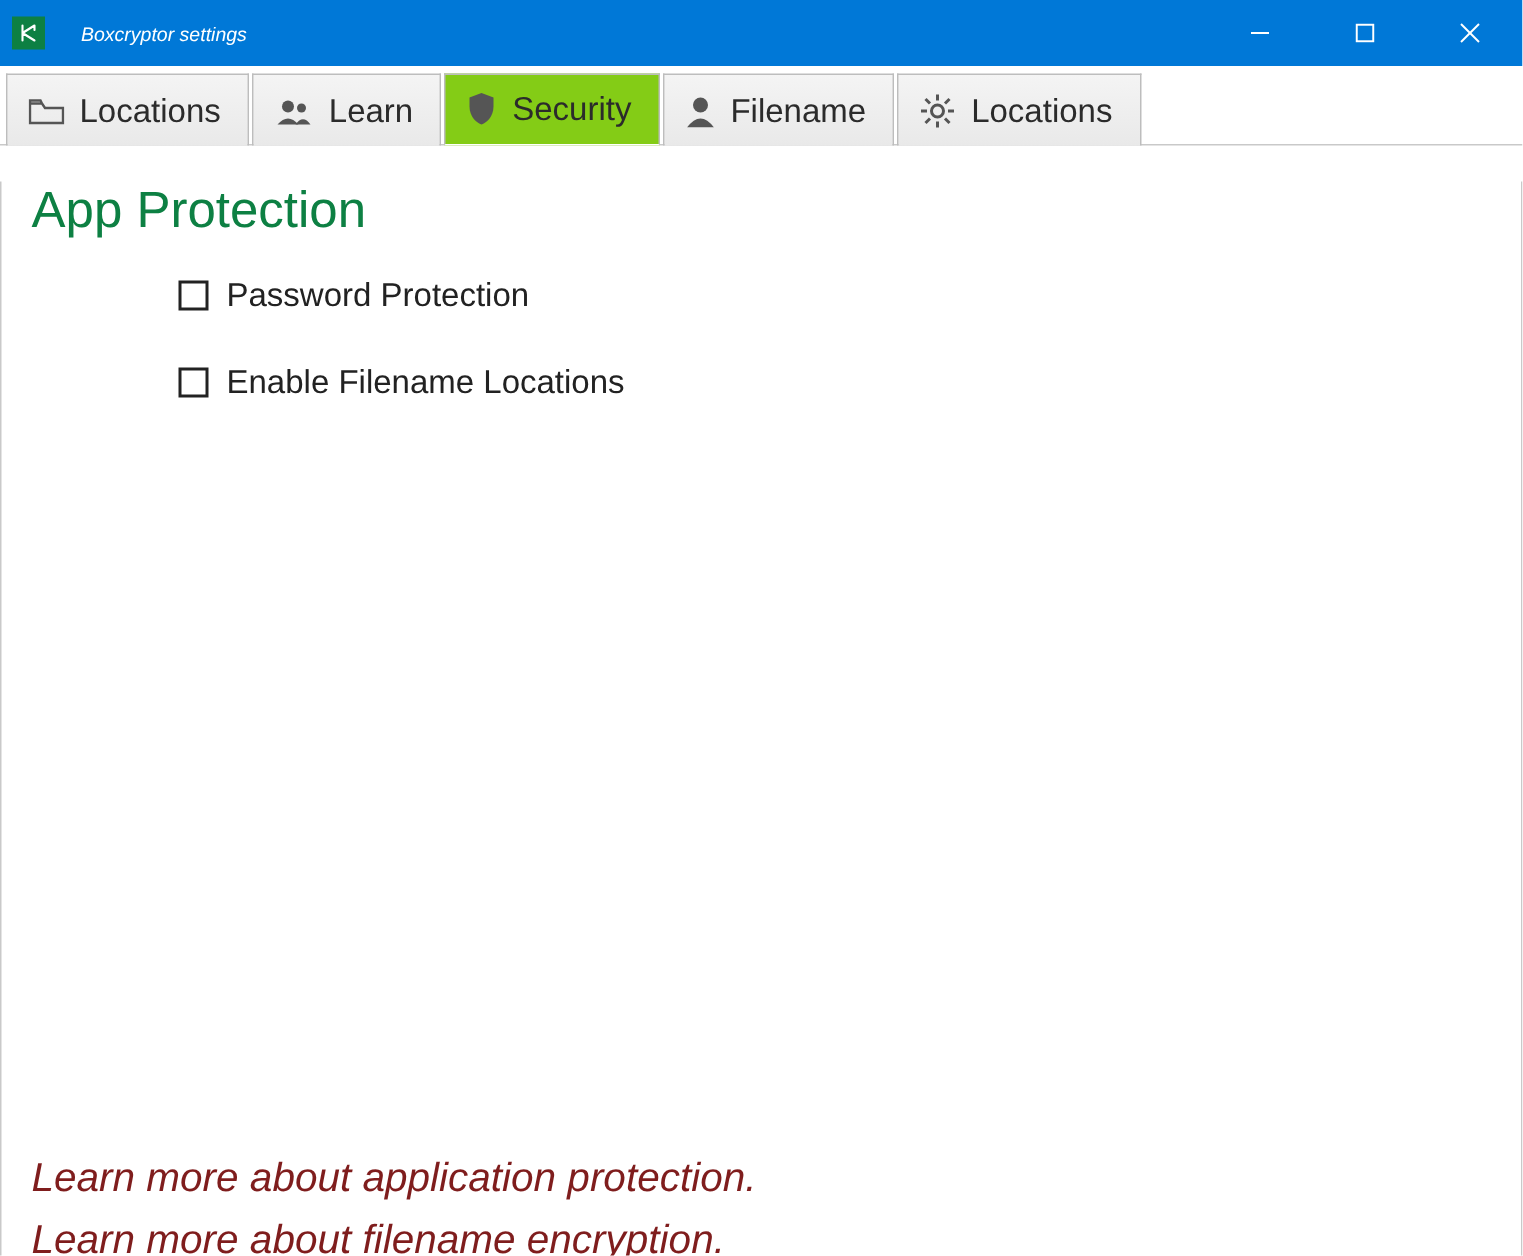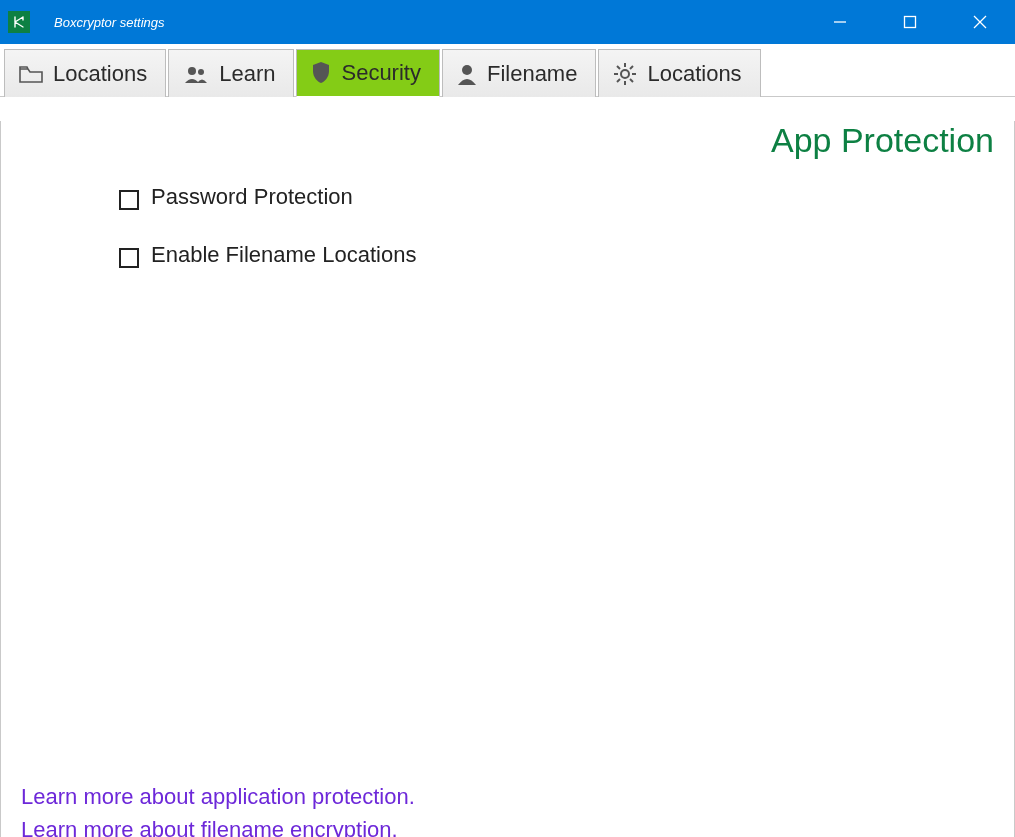--- a/index.html
+++ b/index.html
@@ -91,27 +91,26 @@
     border-bottom: 1px solid #c9c9c9;
     height: calc(837px - 44px - 53px);
     position: relative;
     padding: 0 20px;
   }
   h2.section {
     color: #0d8043;
     font-size: 34px;
     font-weight: 400;
     margin: 24px 0 10px 0;
-    text-align: right;
   }
   h2.section + .opts { margin-top: 10px; }
   .opts { padding-left: 76px; }
   .opt-row {
     display: flex;
-    align-items: flex-end;
+    align-items: center;
     gap: 12px;
     font-size: 22px;
     color: #222;
     margin: 32px 0;
     padding-left: 22px;
   }
   .opt-row:first-child { margin-top: 24px; }
   .chk {
     width: 20px; height: 20px;
     border: 2px solid #222;
@@ -119,24 +118,25 @@
     flex: 0 0 auto;
   }
 
   .footer-links {
     position: absolute;
     left: 20px;
     bottom: 14px;
   }
   .footer-links a {
     display: block;
-    color: #6d28d9;
-    font-size: 22px;
+    color: #7f1d1d;
+    font-size: 27px;
     text-decoration: none;
     line-height: 1.5;
+    font-style: italic;
   }
 </style>
 </head>
 <body>
 
 <div class="titlebar">
   <div class="app-icon">
     <svg width="16" height="16" viewBox="0 0 16 16">
       <rect width="16" height="16" fill="#0d8043"></rect>
       <path d="M4 3v10 M4 8 l8 5 M4 8 l8 -5 M12 3 v3 a2 2 0 1 1 0 0" stroke="#ffffff" stroke-width="1.4" fill="none" stroke-linecap="round"></path>

